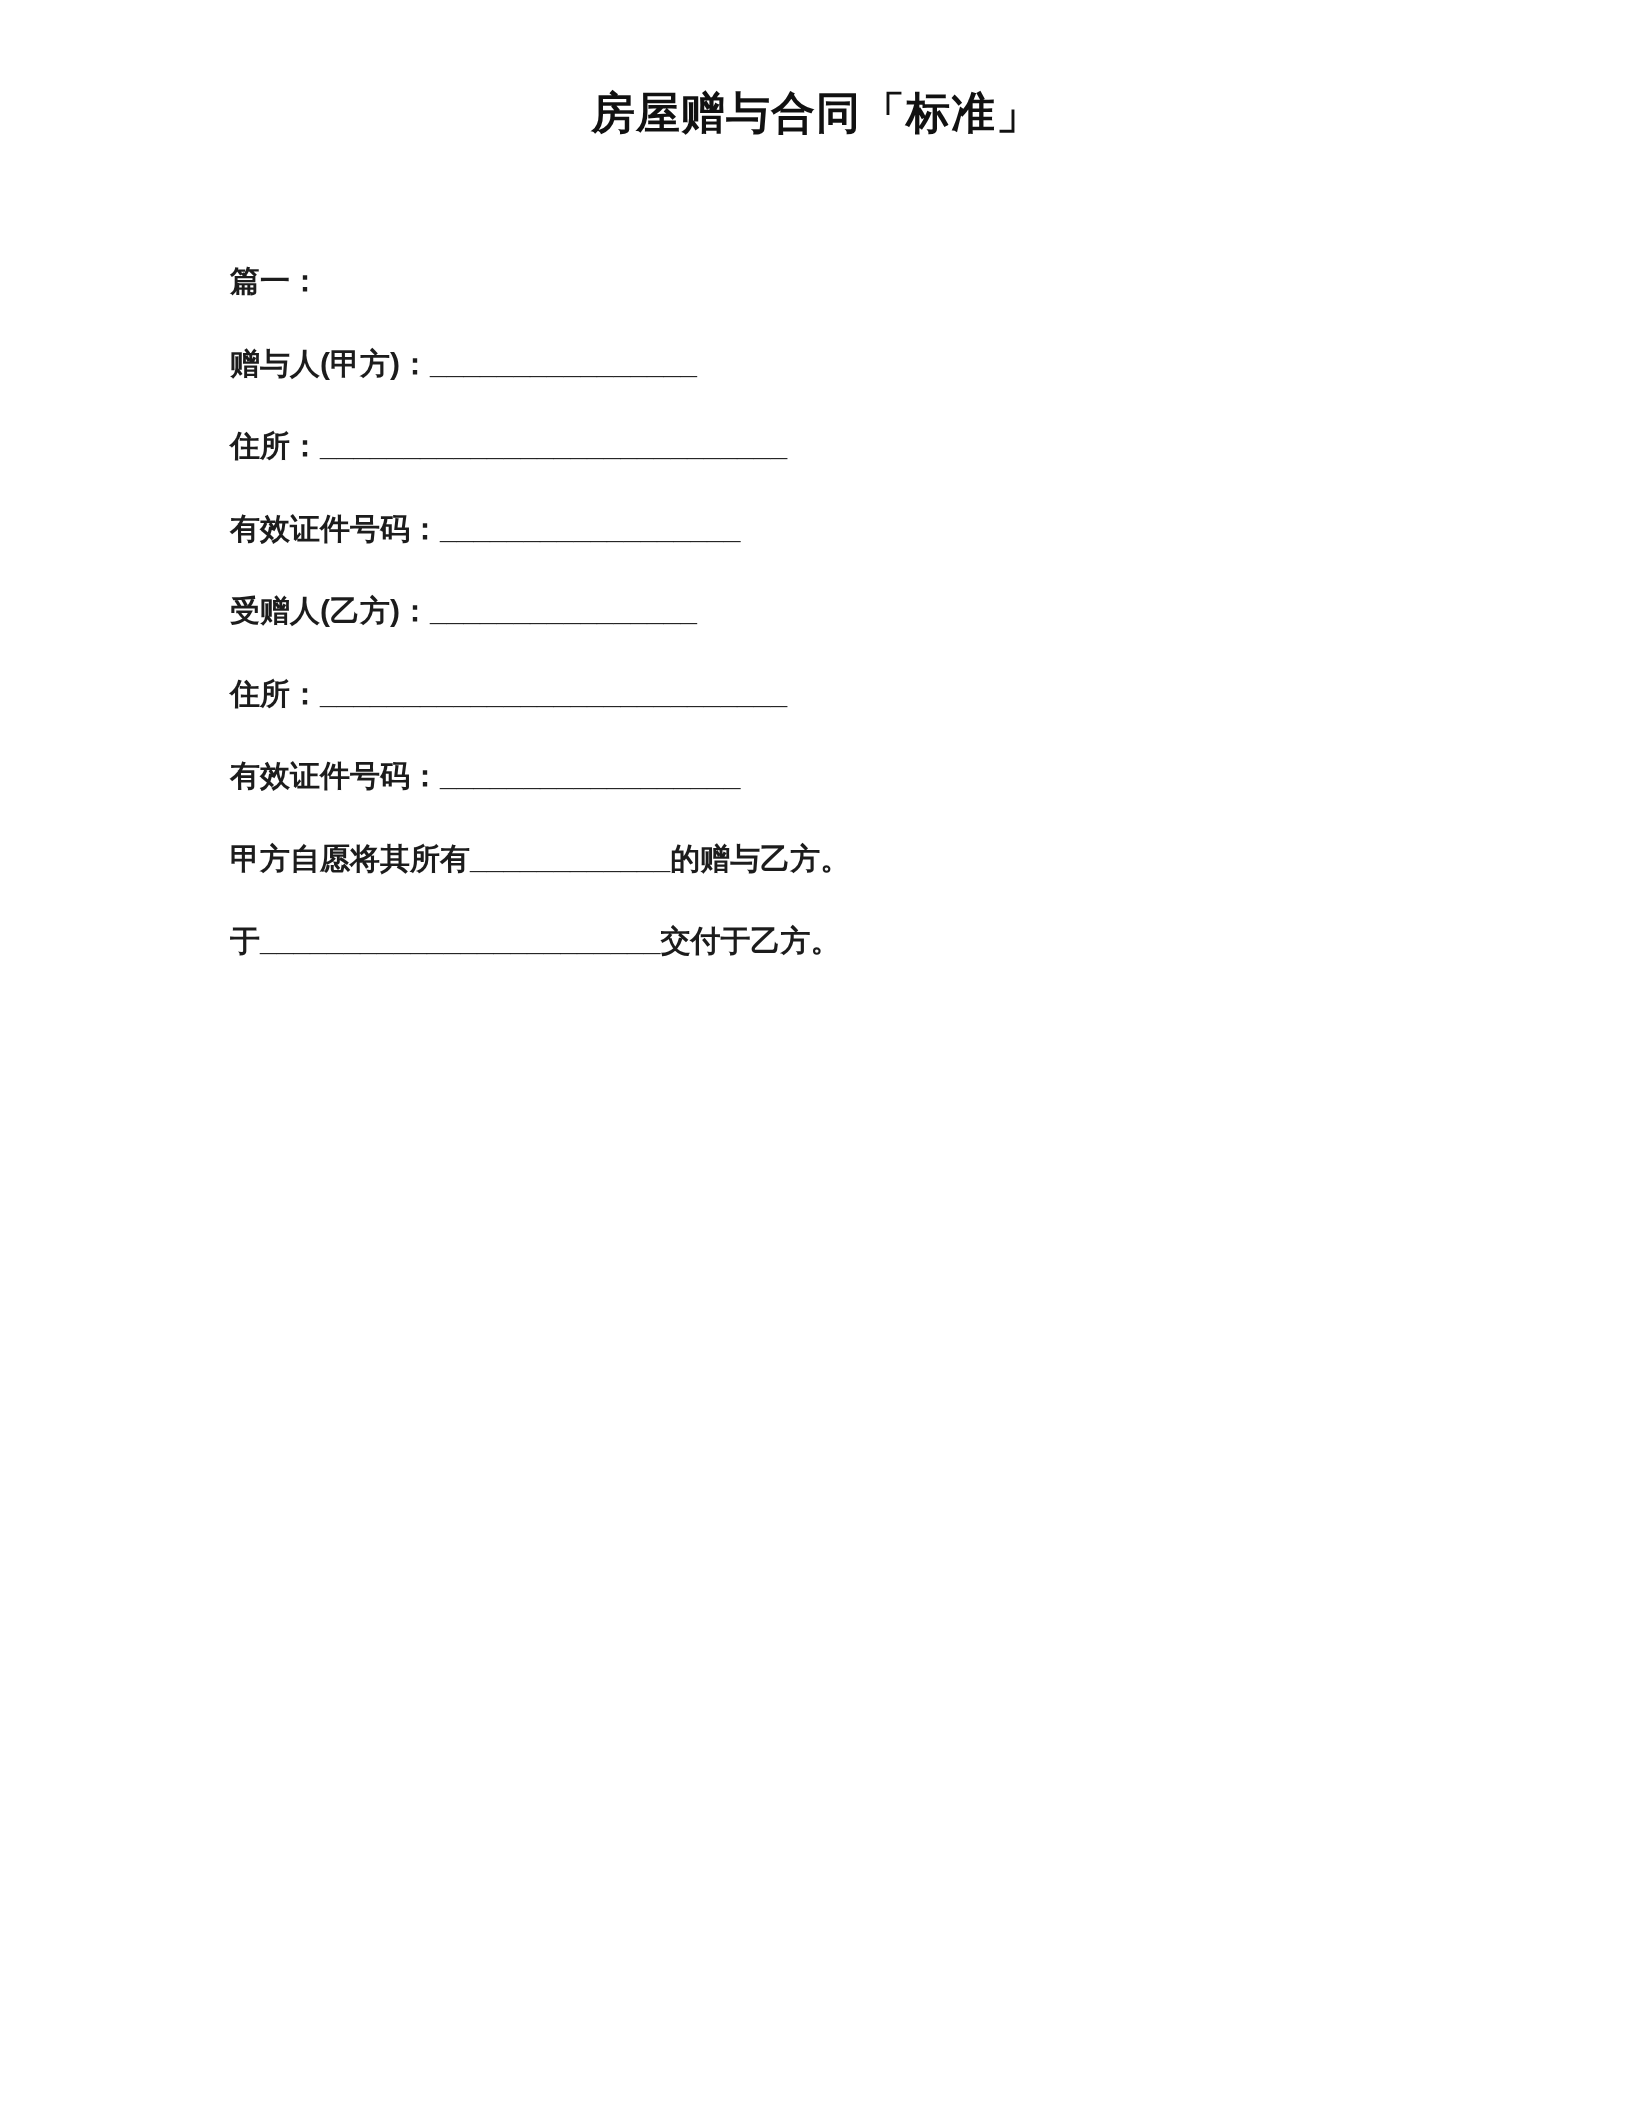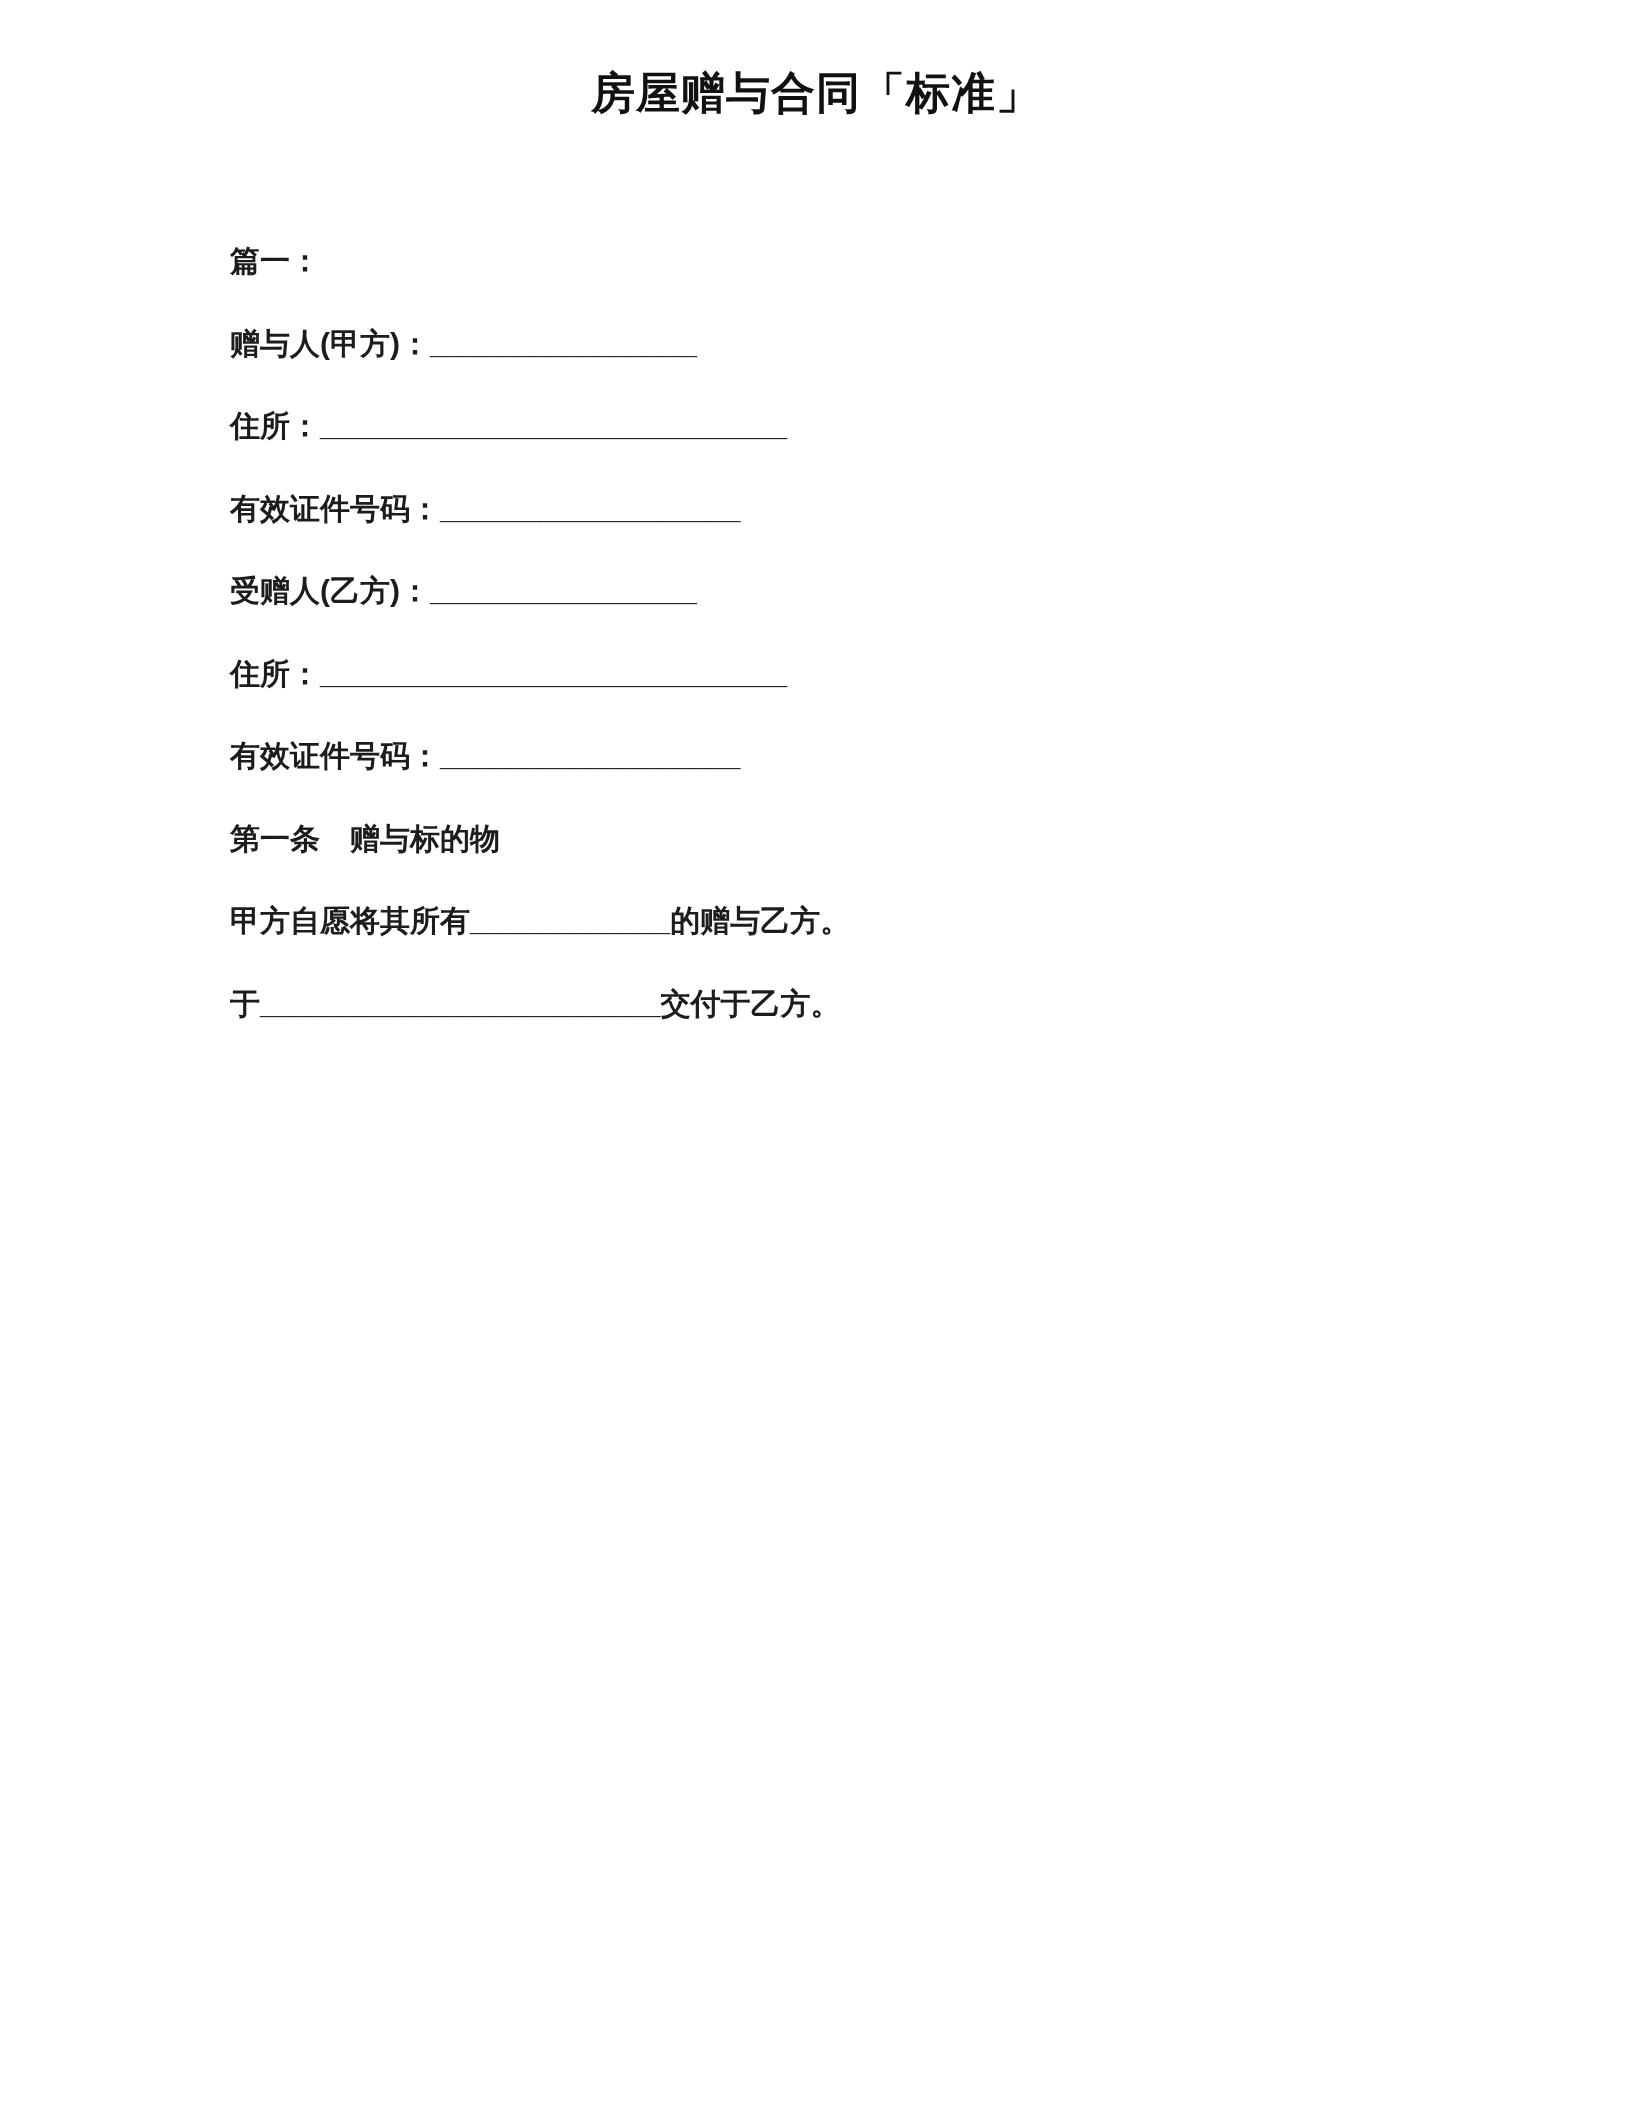--- a/index.html
+++ b/index.html
@@ -12,21 +12,21 @@
     font-family: "Liberation Sans", "DejaVu Sans", sans-serif;
     color: #1a1a1a;
   }
   .page {
     position: relative;
     width: 1632px;
     min-height: 2112px;
     margin: 0 auto;
     background: #ffffff;
     box-sizing: border-box;
-    padding: 64px 170px 120px 170px;
+    padding: 84px 170px 120px 170px;
   }
   .doc-title {
     font-size: 44px;
     font-weight: 700;
     text-align: center;
     margin: 0 0 115px 0;
     letter-spacing: 1px;
     color: #111111;
   }
   .doc-body p {
@@ -53,18 +53,17 @@
   <h1 class="doc-title">房屋赠与合同「标准」</h1>
 
   <div class="doc-body">
     <p class="bold">篇一：</p>
     <p class="bold">赠与人(甲方)：________________</p>
     <p class="bold">住所：____________________________</p>
     <p class="bold">有效证件号码：__________________</p>
     <p class="bold">受赠人(乙方)：________________</p>
     <p class="bold">住所：____________________________</p>
     <p class="bold">有效证件号码：__________________</p>
-    <p class="bold">第一条　赠与标的物</p>
     <p class="bold">甲方自愿将其所有____________的赠与乙方。</p>
     <p class="bold">于________________________交付于乙方。</p>
   </div>
 
 </div>
 
 </body></html>

